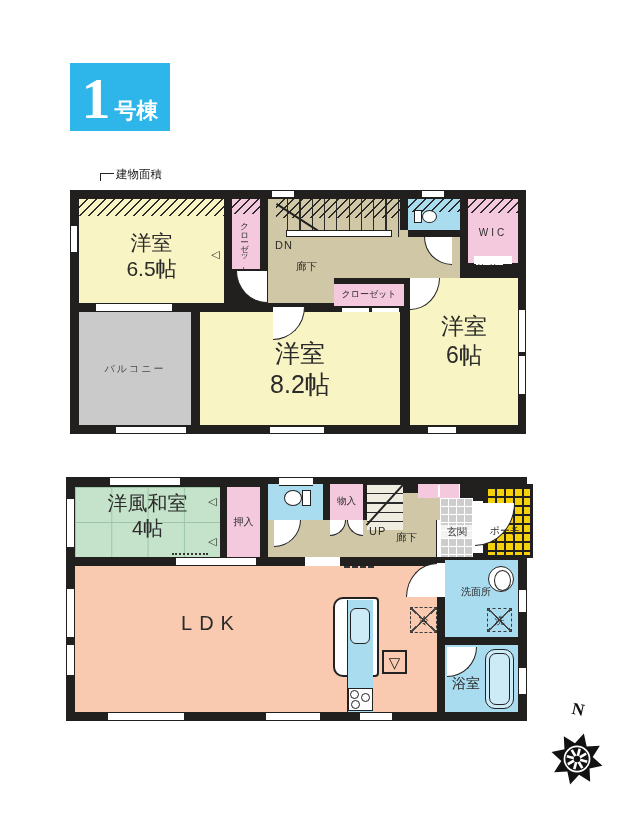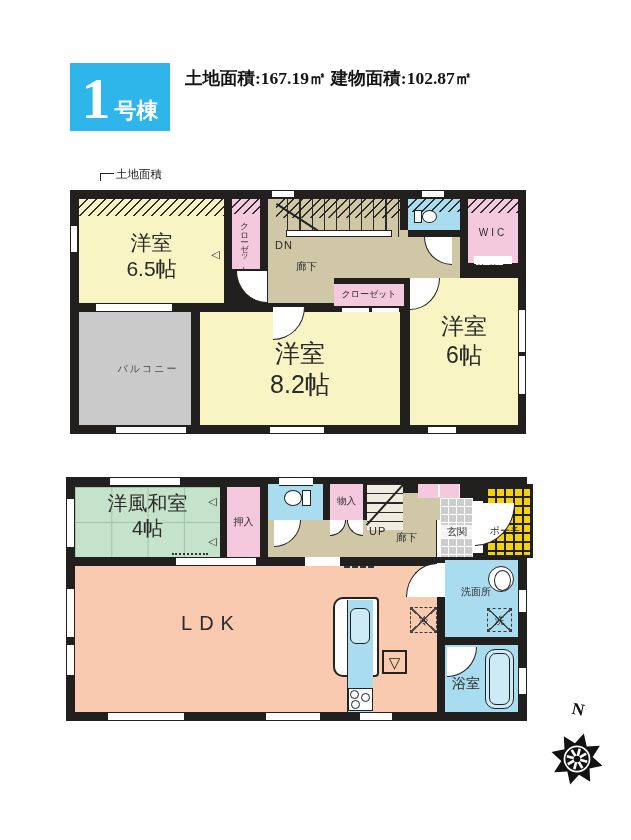--- a/index.html
+++ b/index.html
@@ -80,24 +80,23 @@
 </style>
 </head>
 <body>
 
 <div id="canvas">
 
   <div class="unit-box">
     <span class="unit-num">1</span>
     <span class="unit-suffix">号棟</span>
   </div>
-  <div class="info-line" style="top:66px;">土地面積:167.19㎡ 建物面積:102.87㎡</div>
 
   <div class="note-bracket" style="left:100px;top:173px;"></div>
-  <div class="abs" style="left:116px;top:167px;font-size:11.5px;color:#222;">土地面積</div>
+  <div class="abs" style="left:116px;top:167px;font-size:11.5px;color:#222;">建物面積</div>
 
   <div class="floor" style="left:70px;top:190px;width:456px;height:244px;">
 
     <div class="room f-yellow" style="left:9px;top:9px;width:145px;height:104px;"></div>
     <div class="hatch" style="left:9px;top:9px;width:145px;height:17px;"></div>
     <div class="lblc" style="left:19px;top:40px;width:125px;font-size:21px;line-height:26px;">
       <span>洋室</span><br>
       <span>6.5帖</span>
     </div>
     <div class="tri" style="left:141px;top:54px;"></div>
@@ -142,21 +141,21 @@
     </div>
 
     <div class="room f-yellow" style="left:340px;top:88px;width:108px;height:147px;"></div>
     <div class="arc arc-br" style="left:340px;top:88px;width:30px;height:32px;"></div>
     <div class="lblc" style="left:344px;top:122px;width:100px;font-size:23px;line-height:29px;">
       <span>洋室</span><br>
       <span>6帖</span>
     </div>
 
     <div class="room f-gray" style="left:9px;top:122px;width:112px;height:113px;"></div>
-    <div class="lblc" style="left:22px;top:172px;width:112px;font-size:10px;letter-spacing:2px;color:#4a4a4a;">バルコニー</div>
+    <div class="lblc" style="left:9px;top:172px;width:112px;font-size:10px;letter-spacing:2px;color:#4a4a4a;">バルコニー</div>
 
     <div class="win-h" style="left:202px;top:0;width:22px;height:8px;"></div>
     <div class="win-h" style="left:352px;top:0;width:22px;height:8px;"></div>
     <div class="win-v" style="left:0;top:36px;width:8px;height:26px;"></div>
     <div class="win-h" style="left:26px;top:113px;width:76px;height:9px;"></div>
     <div class="win-h" style="left:46px;top:236px;width:70px;height:8px;"></div>
     <div class="win-h" style="left:200px;top:236px;width:54px;height:8px;"></div>
     <div class="win-h" style="left:358px;top:236px;width:28px;height:8px;"></div>
     <div class="win-v" style="left:448px;top:120px;width:8px;height:42px;"></div>
     <div class="win-v" style="left:448px;top:166px;width:8px;height:38px;"></div>

